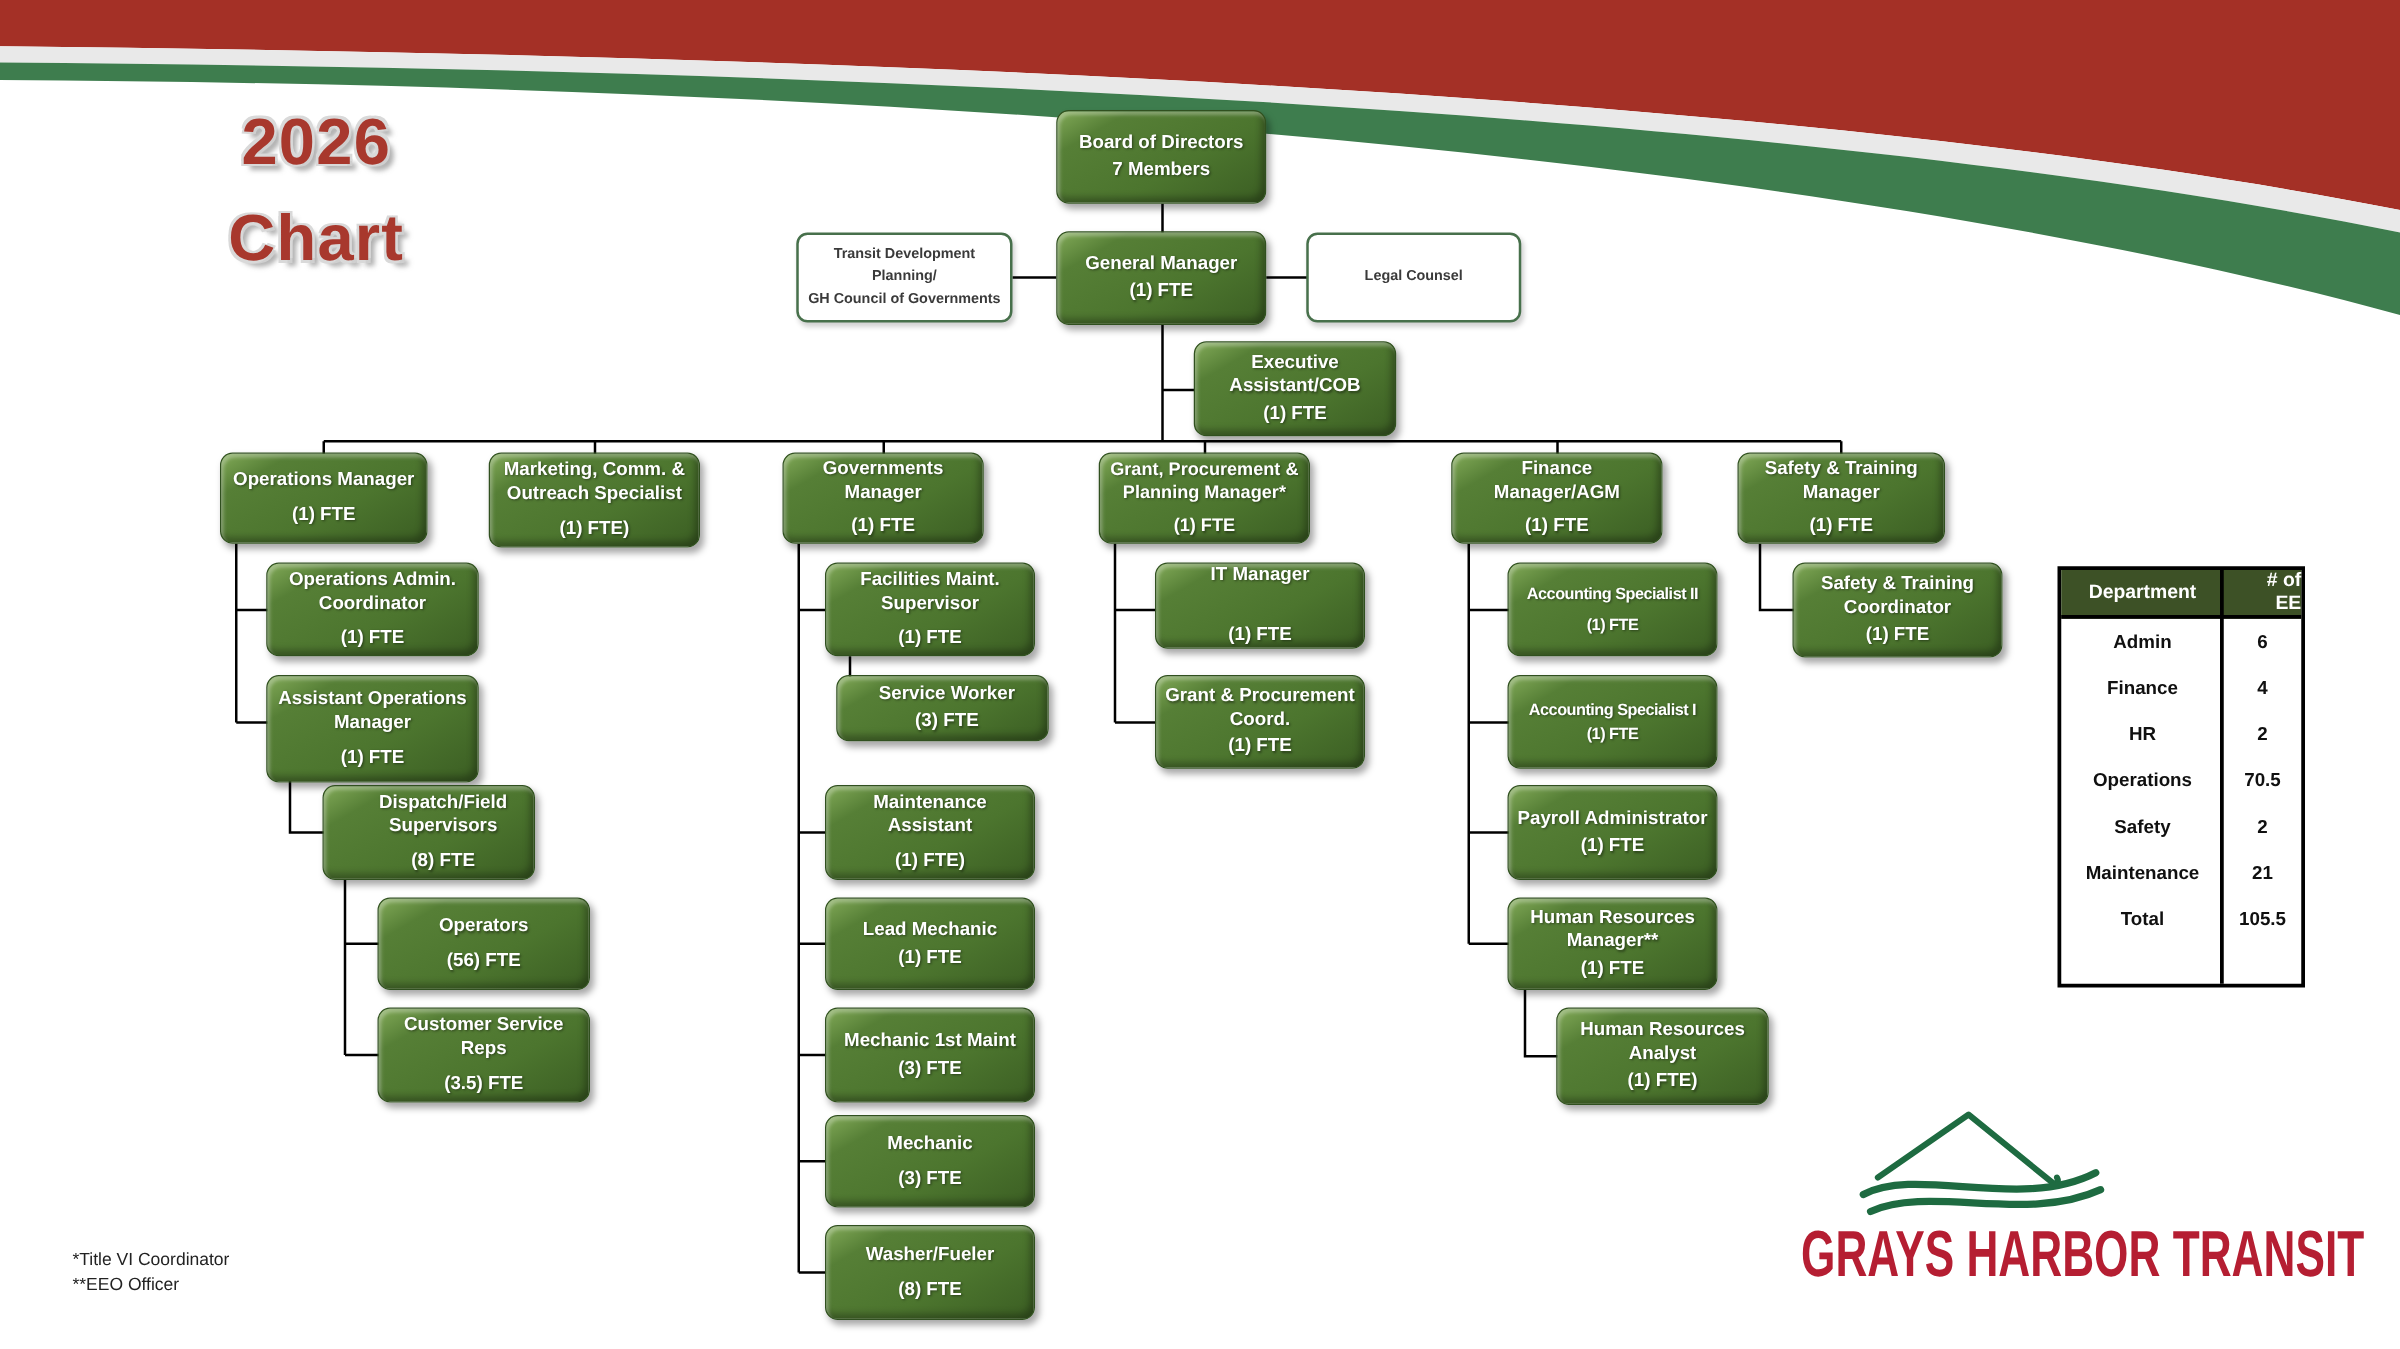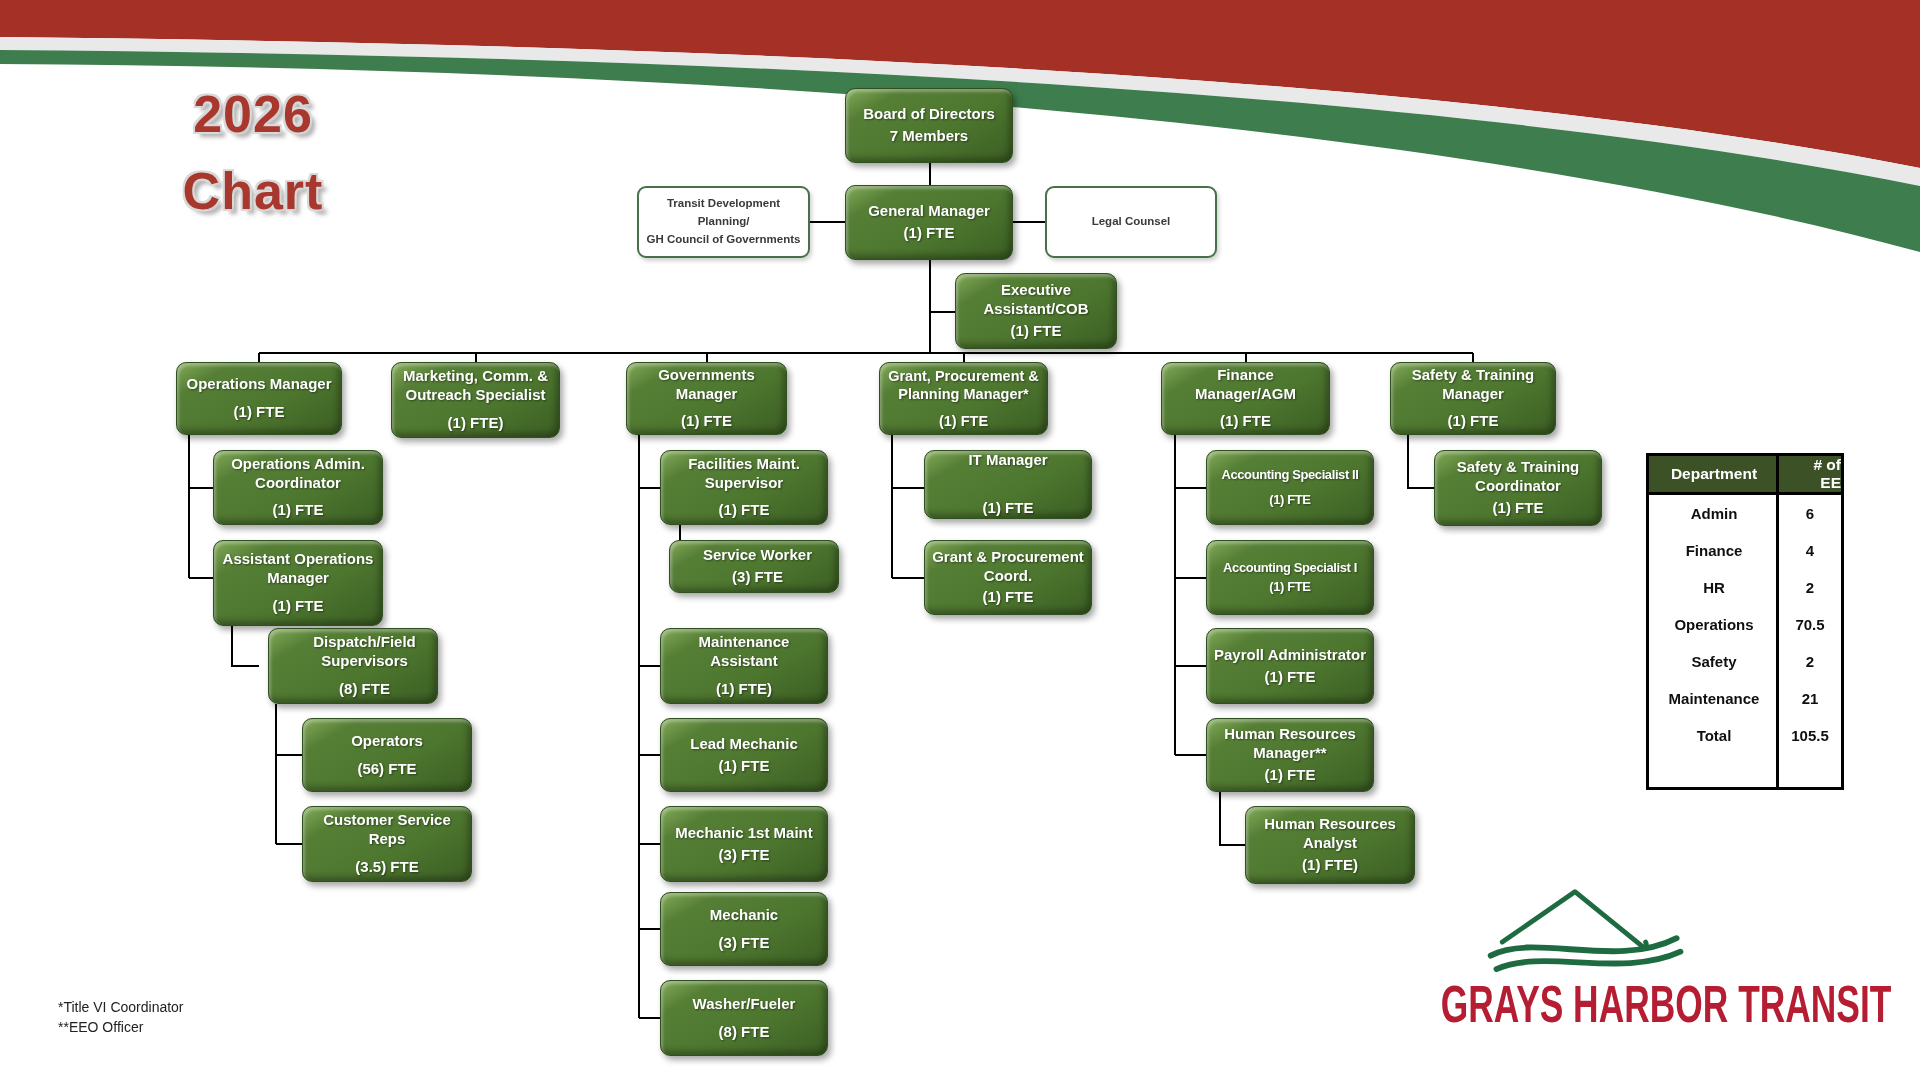--- a/index.html
+++ b/index.html
@@ -162,21 +162,21 @@
         <div class="fte">(1) FTE</div>
       </div>
       <div class="node green gap" style="left: 213px; top: 450px; width: 170px; height: 75px;">
         <div class="ttl">Operations Admin. Coordinator</div>
         <div class="fte">(1) FTE</div>
       </div>
       <div class="node green gap" style="left: 213px; top: 540px; width: 170px; height: 86px;">
         <div class="ttl">Assistant Operations Manager</div>
         <div class="fte">(1) FTE</div>
       </div>
-      <div class="node green gap" style="left: 268px; top: 628px; width: 170px; height: 76px; padding-left: 28px;">
+      <div class="node green gap" style="left: 258px; top: 628px; width: 170px; height: 76px; padding-left: 28px;">
         <div class="ttl">Dispatch/Field Supervisors</div>
         <div class="fte">(8) FTE</div>
       </div>
       <div class="node green gap" style="left: 302px; top: 718px; width: 170px; height: 74px;">
         <div class="ttl">Operators</div>
         <div class="fte">(56) FTE</div>
       </div>
       <div class="node green gap" style="left: 302px; top: 806px; width: 170px; height: 76px;">
         <div class="ttl">Customer Service Reps</div>
         <div class="fte">(3.5) FTE</div>

